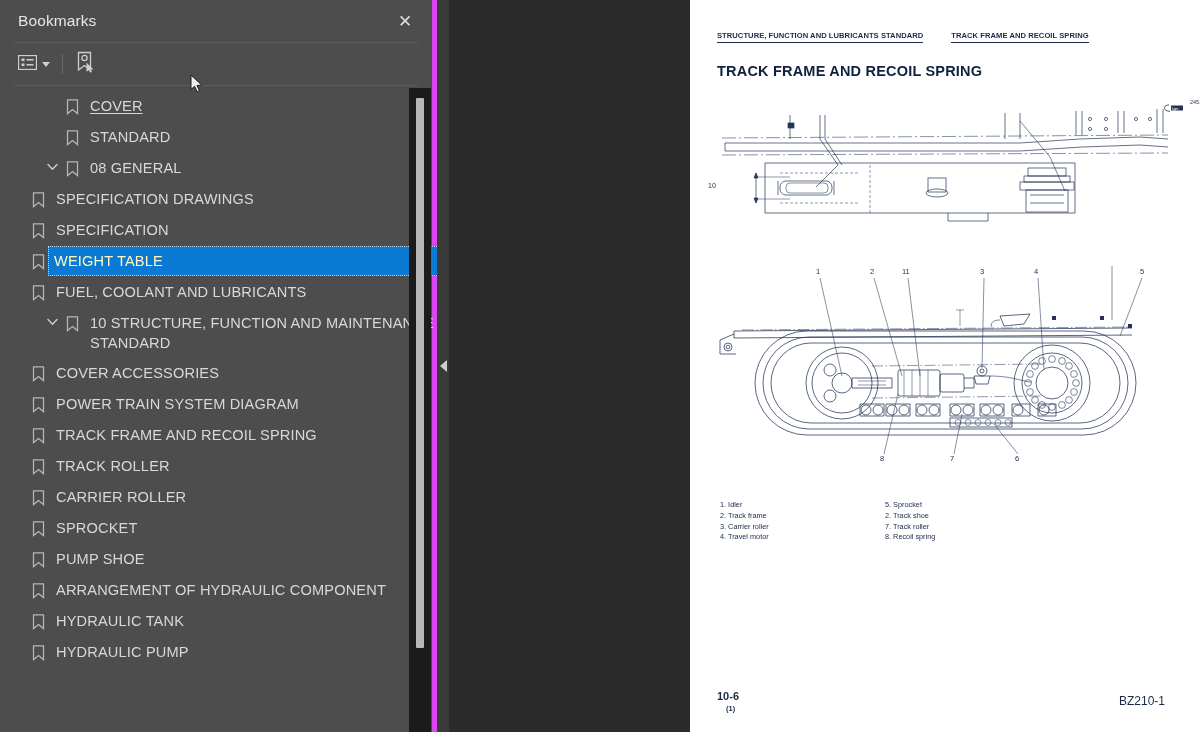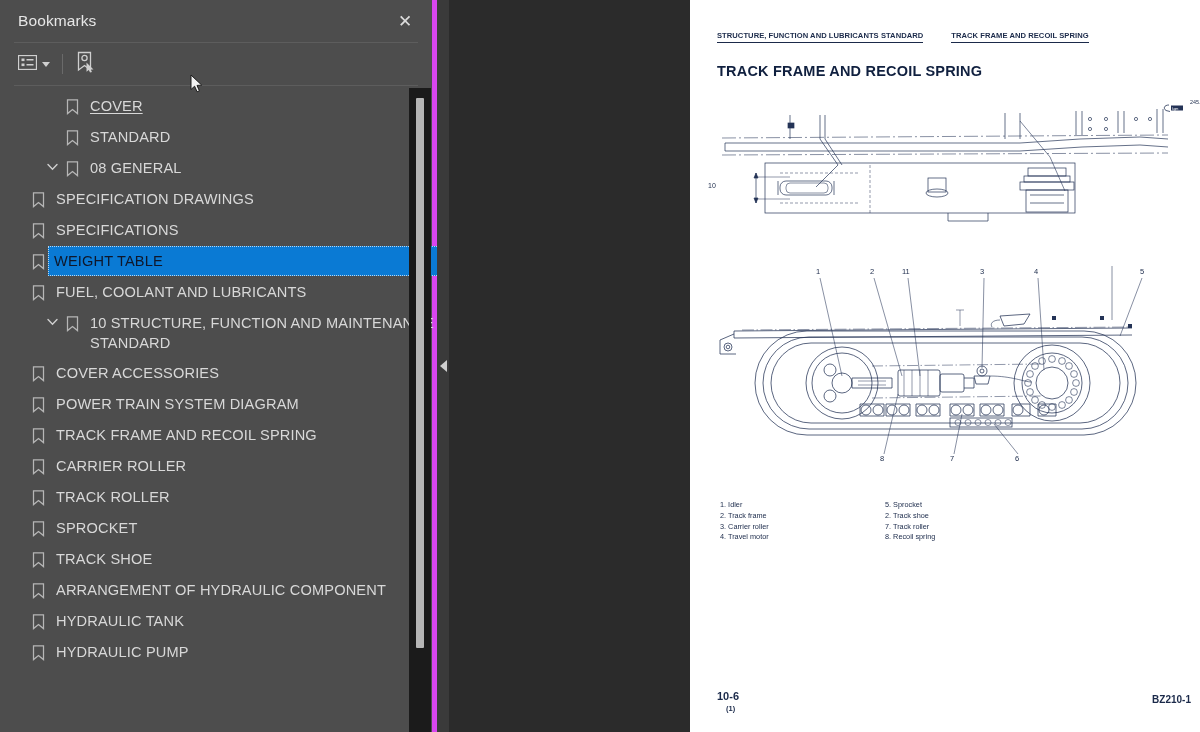--- a/index.html
+++ b/index.html
@@ -125,21 +125,21 @@
   }
   .bm-row.lvl0 { padding-left: 14px; }
   .bm-row.lvl1 { }
 
   .bm-row.cover .bm-label {
     text-decoration: underline;
     text-underline-offset: 2px;
   }
   .bm-row.selected .bm-label {
     background: #0a7ad4;
-    color: #0f172a;
+    color: #fef9c3;
     outline: 1px dotted #b9d6ee;
     outline-offset: -1px;
     flex: 1;
     padding-left: 6px;
   }
 
   
   #bm-scrollbar {
     position: absolute;
     left: 409px; top: 88px;
@@ -267,23 +267,23 @@
   }
   #footer-sub {
     position: absolute;
     left: 36px; top: 704px;
     font-size: 7.5px;
     font-weight: bold;
     color: #1b2a4a;
   }
   #footer-model {
     position: absolute;
-    right: 9px; top: 694px;
-    font-size: 10px;
-    font-weight: bold;
+    right: 35px; top: 694px;
+    font-size: 12px;
+    font-weight: normal;
     color: #1b2a4a;
   }
 
   
   #mouse-cursor {
     position: absolute;
     left: 190px; top: 74px;
     width: 14px; height: 20px;
     pointer-events: none;
   }
@@ -365,21 +365,21 @@
             </svg>
           </div>
           <div class="bm-label">SPECIFICATION DRAWINGS</div>
         </div>
         <div class="bm-row lvl1">
           <div class="bm-icon">
             <svg width="13" height="16" viewBox="0 0 13 16">
               <path d="M1.5 0.8 H11.5 V14.6 L6.5 10.6 L1.5 14.6 Z" fill="none" stroke="#b6b6b6" stroke-width="1.25"></path>
             </svg>
           </div>
-          <div class="bm-label">SPECIFICATIONS</div>
+          <div class="bm-label">SPECIFICATION</div>
         </div>
         <div class="bm-row lvl1 selected">
           <div class="bm-icon">
             <svg width="13" height="16" viewBox="0 0 13 16">
               <path d="M1.5 0.8 H11.5 V14.6 L6.5 10.6 L1.5 14.6 Z" fill="none" stroke="#b6b6b6" stroke-width="1.25"></path>
             </svg>
           </div>
           <div class="bm-label">WEIGHT TABLE</div>
         </div>
         <div class="bm-row lvl1">
@@ -427,45 +427,45 @@
             </svg>
           </div>
           <div class="bm-label">TRACK FRAME AND RECOIL SPRING</div>
         </div>
         <div class="bm-row lvl1">
           <div class="bm-icon">
             <svg width="13" height="16" viewBox="0 0 13 16">
               <path d="M1.5 0.8 H11.5 V14.6 L6.5 10.6 L1.5 14.6 Z" fill="none" stroke="#b6b6b6" stroke-width="1.25"></path>
             </svg>
           </div>
+          <div class="bm-label">TRACK ROLLER</div>
+        </div>
+        <div class="bm-row lvl1">
+          <div class="bm-icon">
+            <svg width="13" height="16" viewBox="0 0 13 16">
+              <path d="M1.5 0.8 H11.5 V14.6 L6.5 10.6 L1.5 14.6 Z" fill="none" stroke="#b6b6b6" stroke-width="1.25"></path>
+            </svg>
+          </div>
           <div class="bm-label">CARRIER ROLLER</div>
         </div>
         <div class="bm-row lvl1">
           <div class="bm-icon">
             <svg width="13" height="16" viewBox="0 0 13 16">
               <path d="M1.5 0.8 H11.5 V14.6 L6.5 10.6 L1.5 14.6 Z" fill="none" stroke="#b6b6b6" stroke-width="1.25"></path>
             </svg>
           </div>
-          <div class="bm-label">TRACK ROLLER</div>
-        </div>
-        <div class="bm-row lvl1">
-          <div class="bm-icon">
-            <svg width="13" height="16" viewBox="0 0 13 16">
-              <path d="M1.5 0.8 H11.5 V14.6 L6.5 10.6 L1.5 14.6 Z" fill="none" stroke="#b6b6b6" stroke-width="1.25"></path>
-            </svg>
-          </div>
           <div class="bm-label">SPROCKET</div>
         </div>
         <div class="bm-row lvl1">
           <div class="bm-icon">
             <svg width="13" height="16" viewBox="0 0 13 16">
               <path d="M1.5 0.8 H11.5 V14.6 L6.5 10.6 L1.5 14.6 Z" fill="none" stroke="#b6b6b6" stroke-width="1.25"></path>
             </svg>
           </div>
-          <div class="bm-label">TRACK SHOE</div>
+          <div class="bm-label">PUMP SHOE</div>
         </div>
         <div class="bm-row lvl1">
           <div class="bm-icon">
             <svg width="13" height="16" viewBox="0 0 13 16">
               <path d="M1.5 0.8 H11.5 V14.6 L6.5 10.6 L1.5 14.6 Z" fill="none" stroke="#b6b6b6" stroke-width="1.25"></path>
             </svg>
           </div>
           <div class="bm-label">ARRANGEMENT OF HYDRAULIC COMPONENT</div>
         </div>
         <div class="bm-row lvl1">

